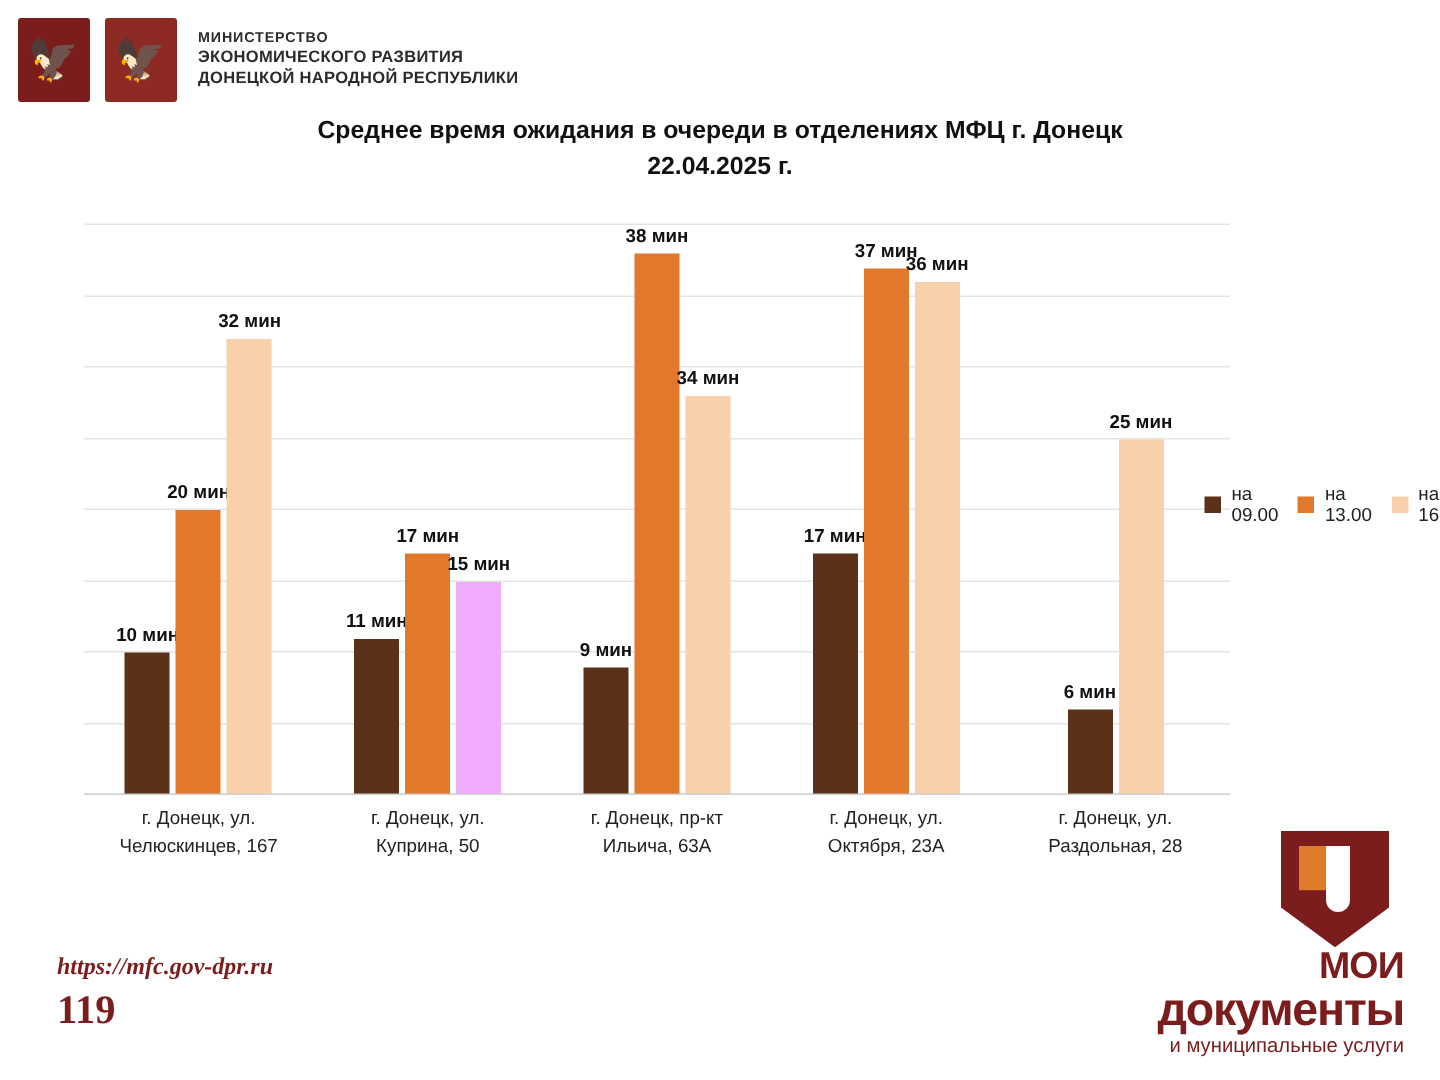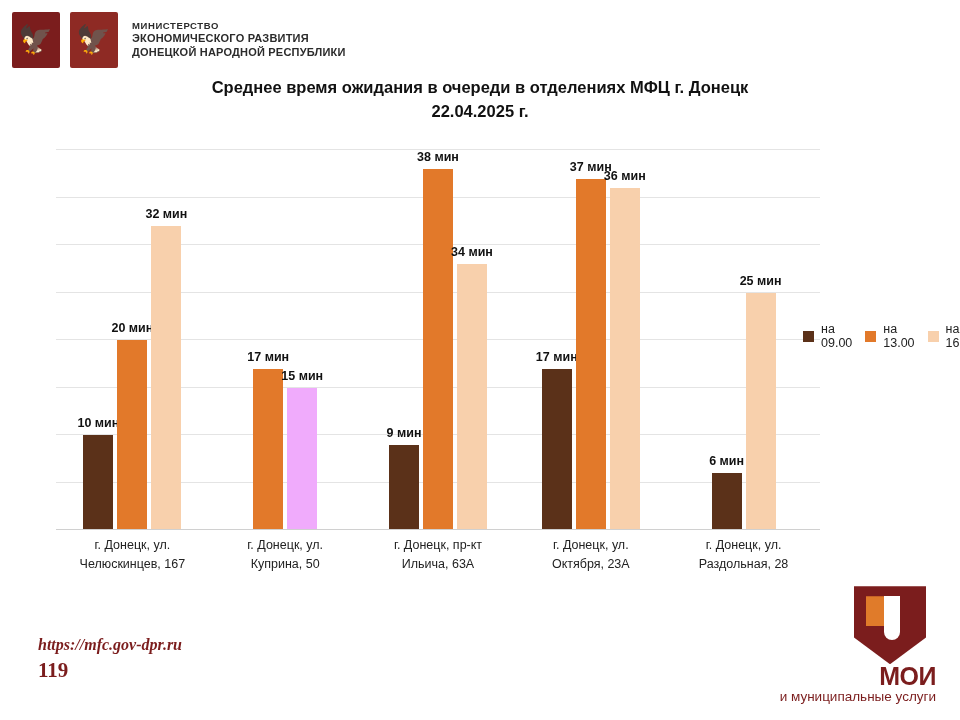--- a/index.html
+++ b/index.html
@@ -182,21 +182,21 @@
     font-weight: bold;
     font-size: 16px;
     color: #7b1d1d;
   }
   .page-num {
     position: absolute;
     left: 38px;
     top: 658px;
     font-family: "Liberation Serif", serif;
     font-weight: bold;
-    font-size: 21px;
+    font-size: 27px;
     color: #7b1d1d;
   }
 
   .mydocs {
     position: absolute;
     right: 24px;
     bottom: 14px;
     width: 230px;
     text-align: left;
   }
@@ -294,20 +294,23 @@
           <span class="bar-label">10 мин</span>
         </div>
         <div class="bar" style="height: 190px; background: rgb(226, 121, 42);">
           <span class="bar-label">20 мин</span>
         </div>
         <div class="bar" style="height: 304px; background: rgb(248, 208, 172);">
           <span class="bar-label">32 мин</span>
         </div>
       </div>
       <div class="group">
+        <div class="bar" style="height: 104.5px; background: rgb(91, 49, 25);">
+          <span class="bar-label">11 мин</span>
+        </div>
         <div class="bar" style="height: 161.5px; background: rgb(226, 121, 42);">
           <span class="bar-label">17 мин</span>
         </div>
         <div class="bar" style="height: 142.5px; background: #f0abfc;">
           <span class="bar-label">15 мин</span>
         </div>
       </div>
       <div class="group">
         <div class="bar" style="height: 85.5px; background: rgb(91, 49, 25);">
           <span class="bar-label">9 мин</span>
@@ -383,14 +386,15 @@
 <div class="site-url">https://mfc.gov-dpr.ru</div>
 <div class="page-num">119</div>
 
 <div class="mydocs">
   <div class="mydocs-logo">
     <div class="shield"></div>
     <div class="cut"></div>
     <div class="hook"></div>
   </div>
   <div class="l1">МОИ</div>
+  <div class="l2">документы</div>
   <div class="l4">и муниципальные услуги</div>
 </div>
 
 </body></html>

